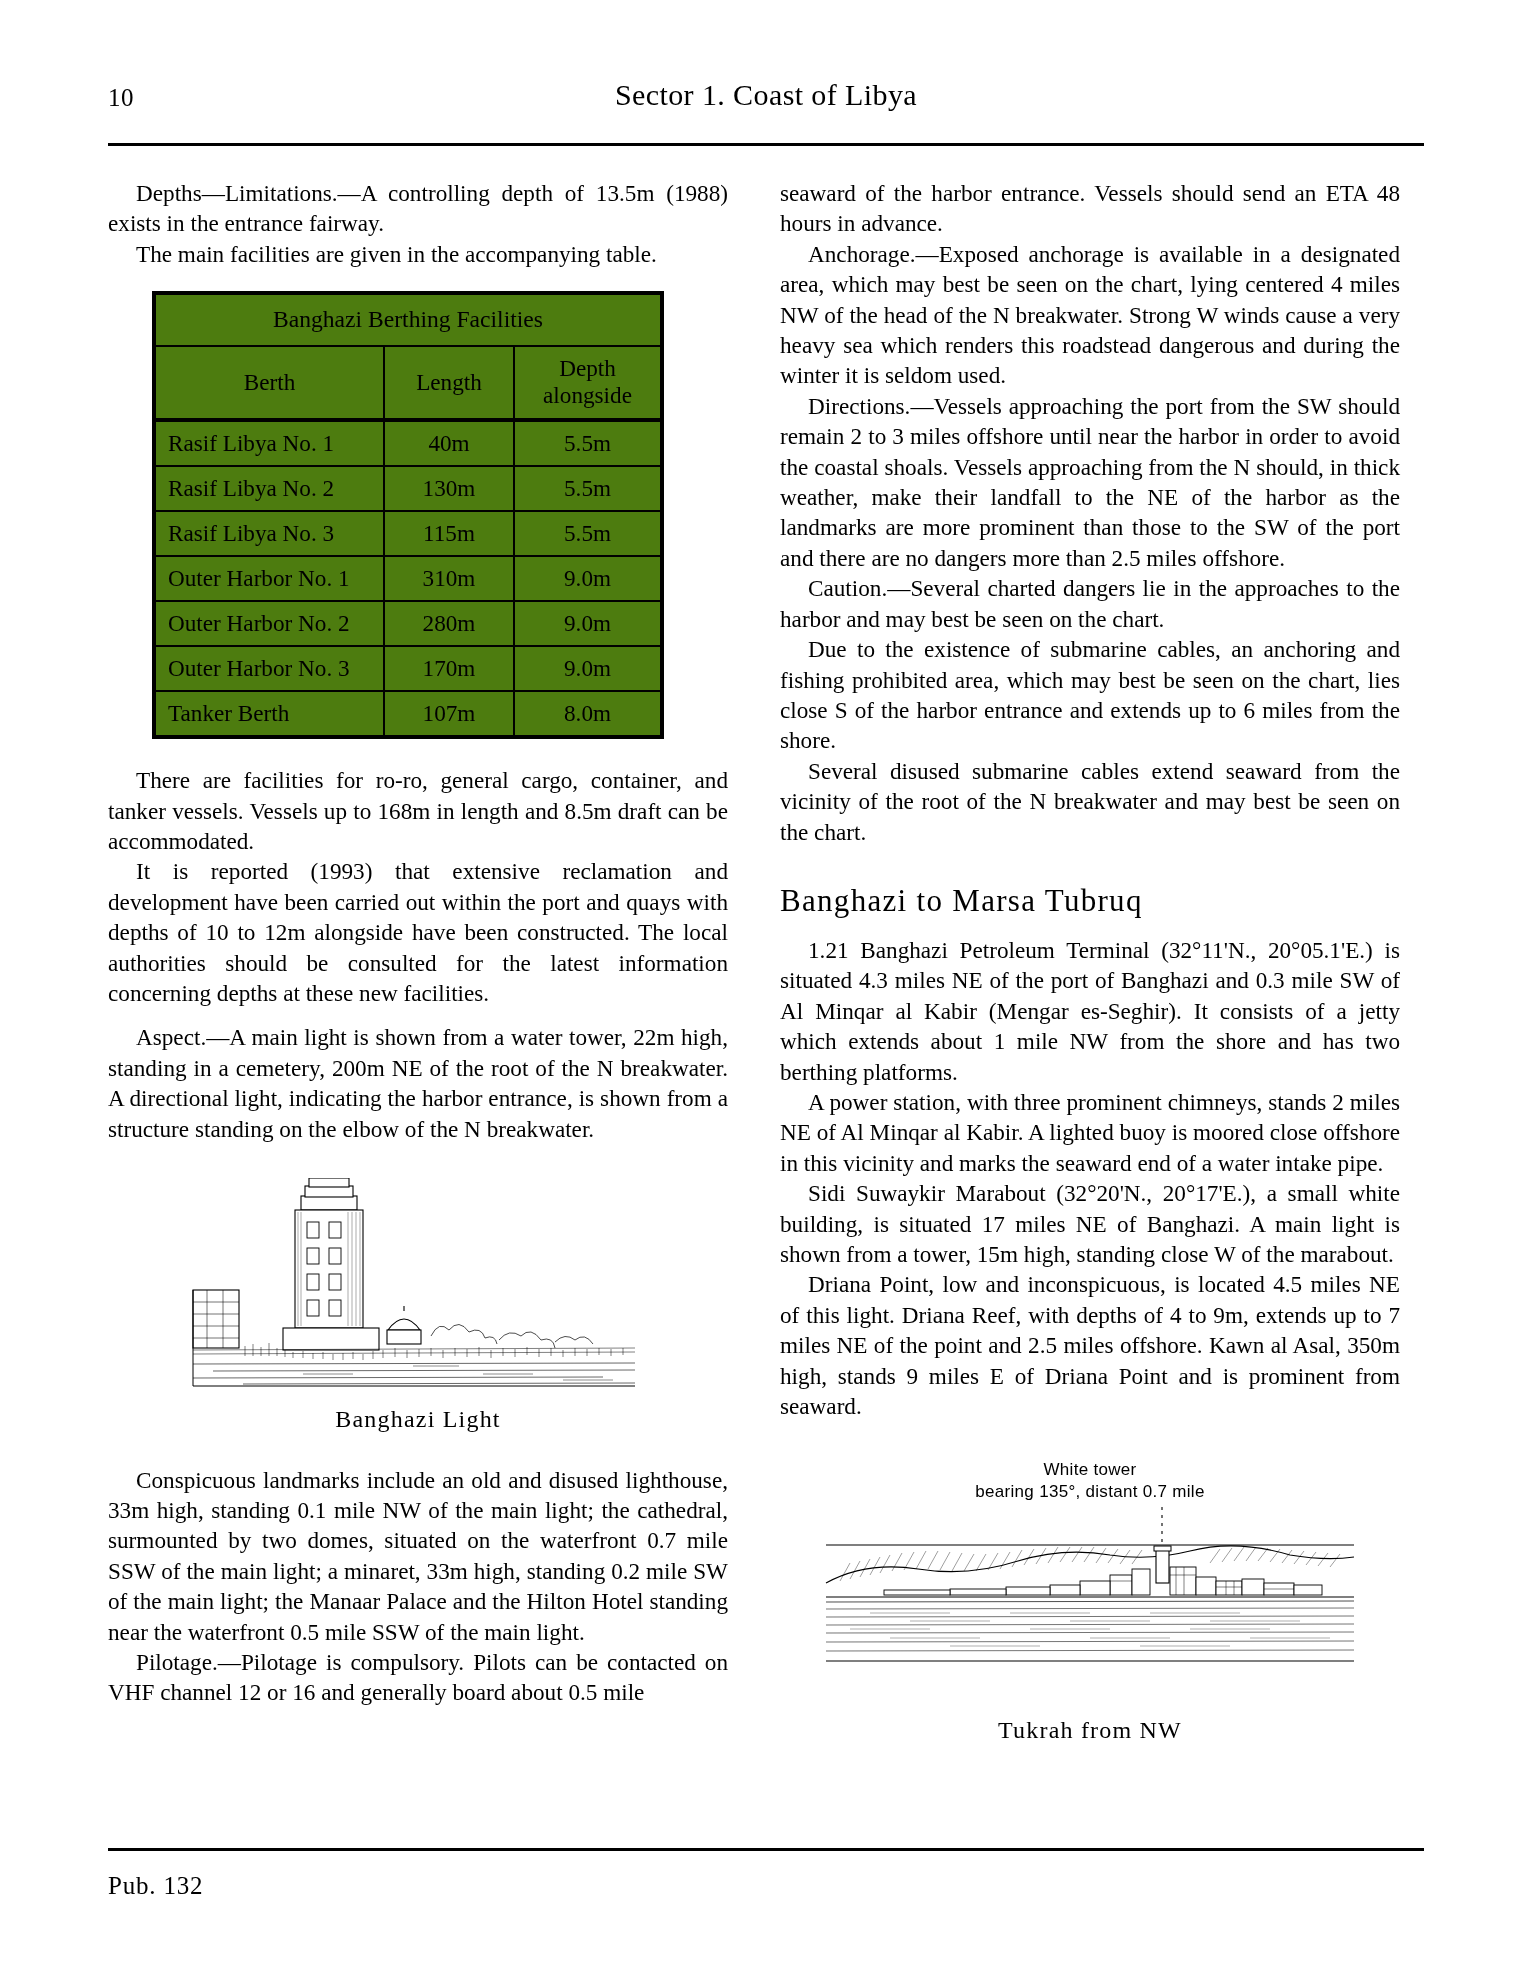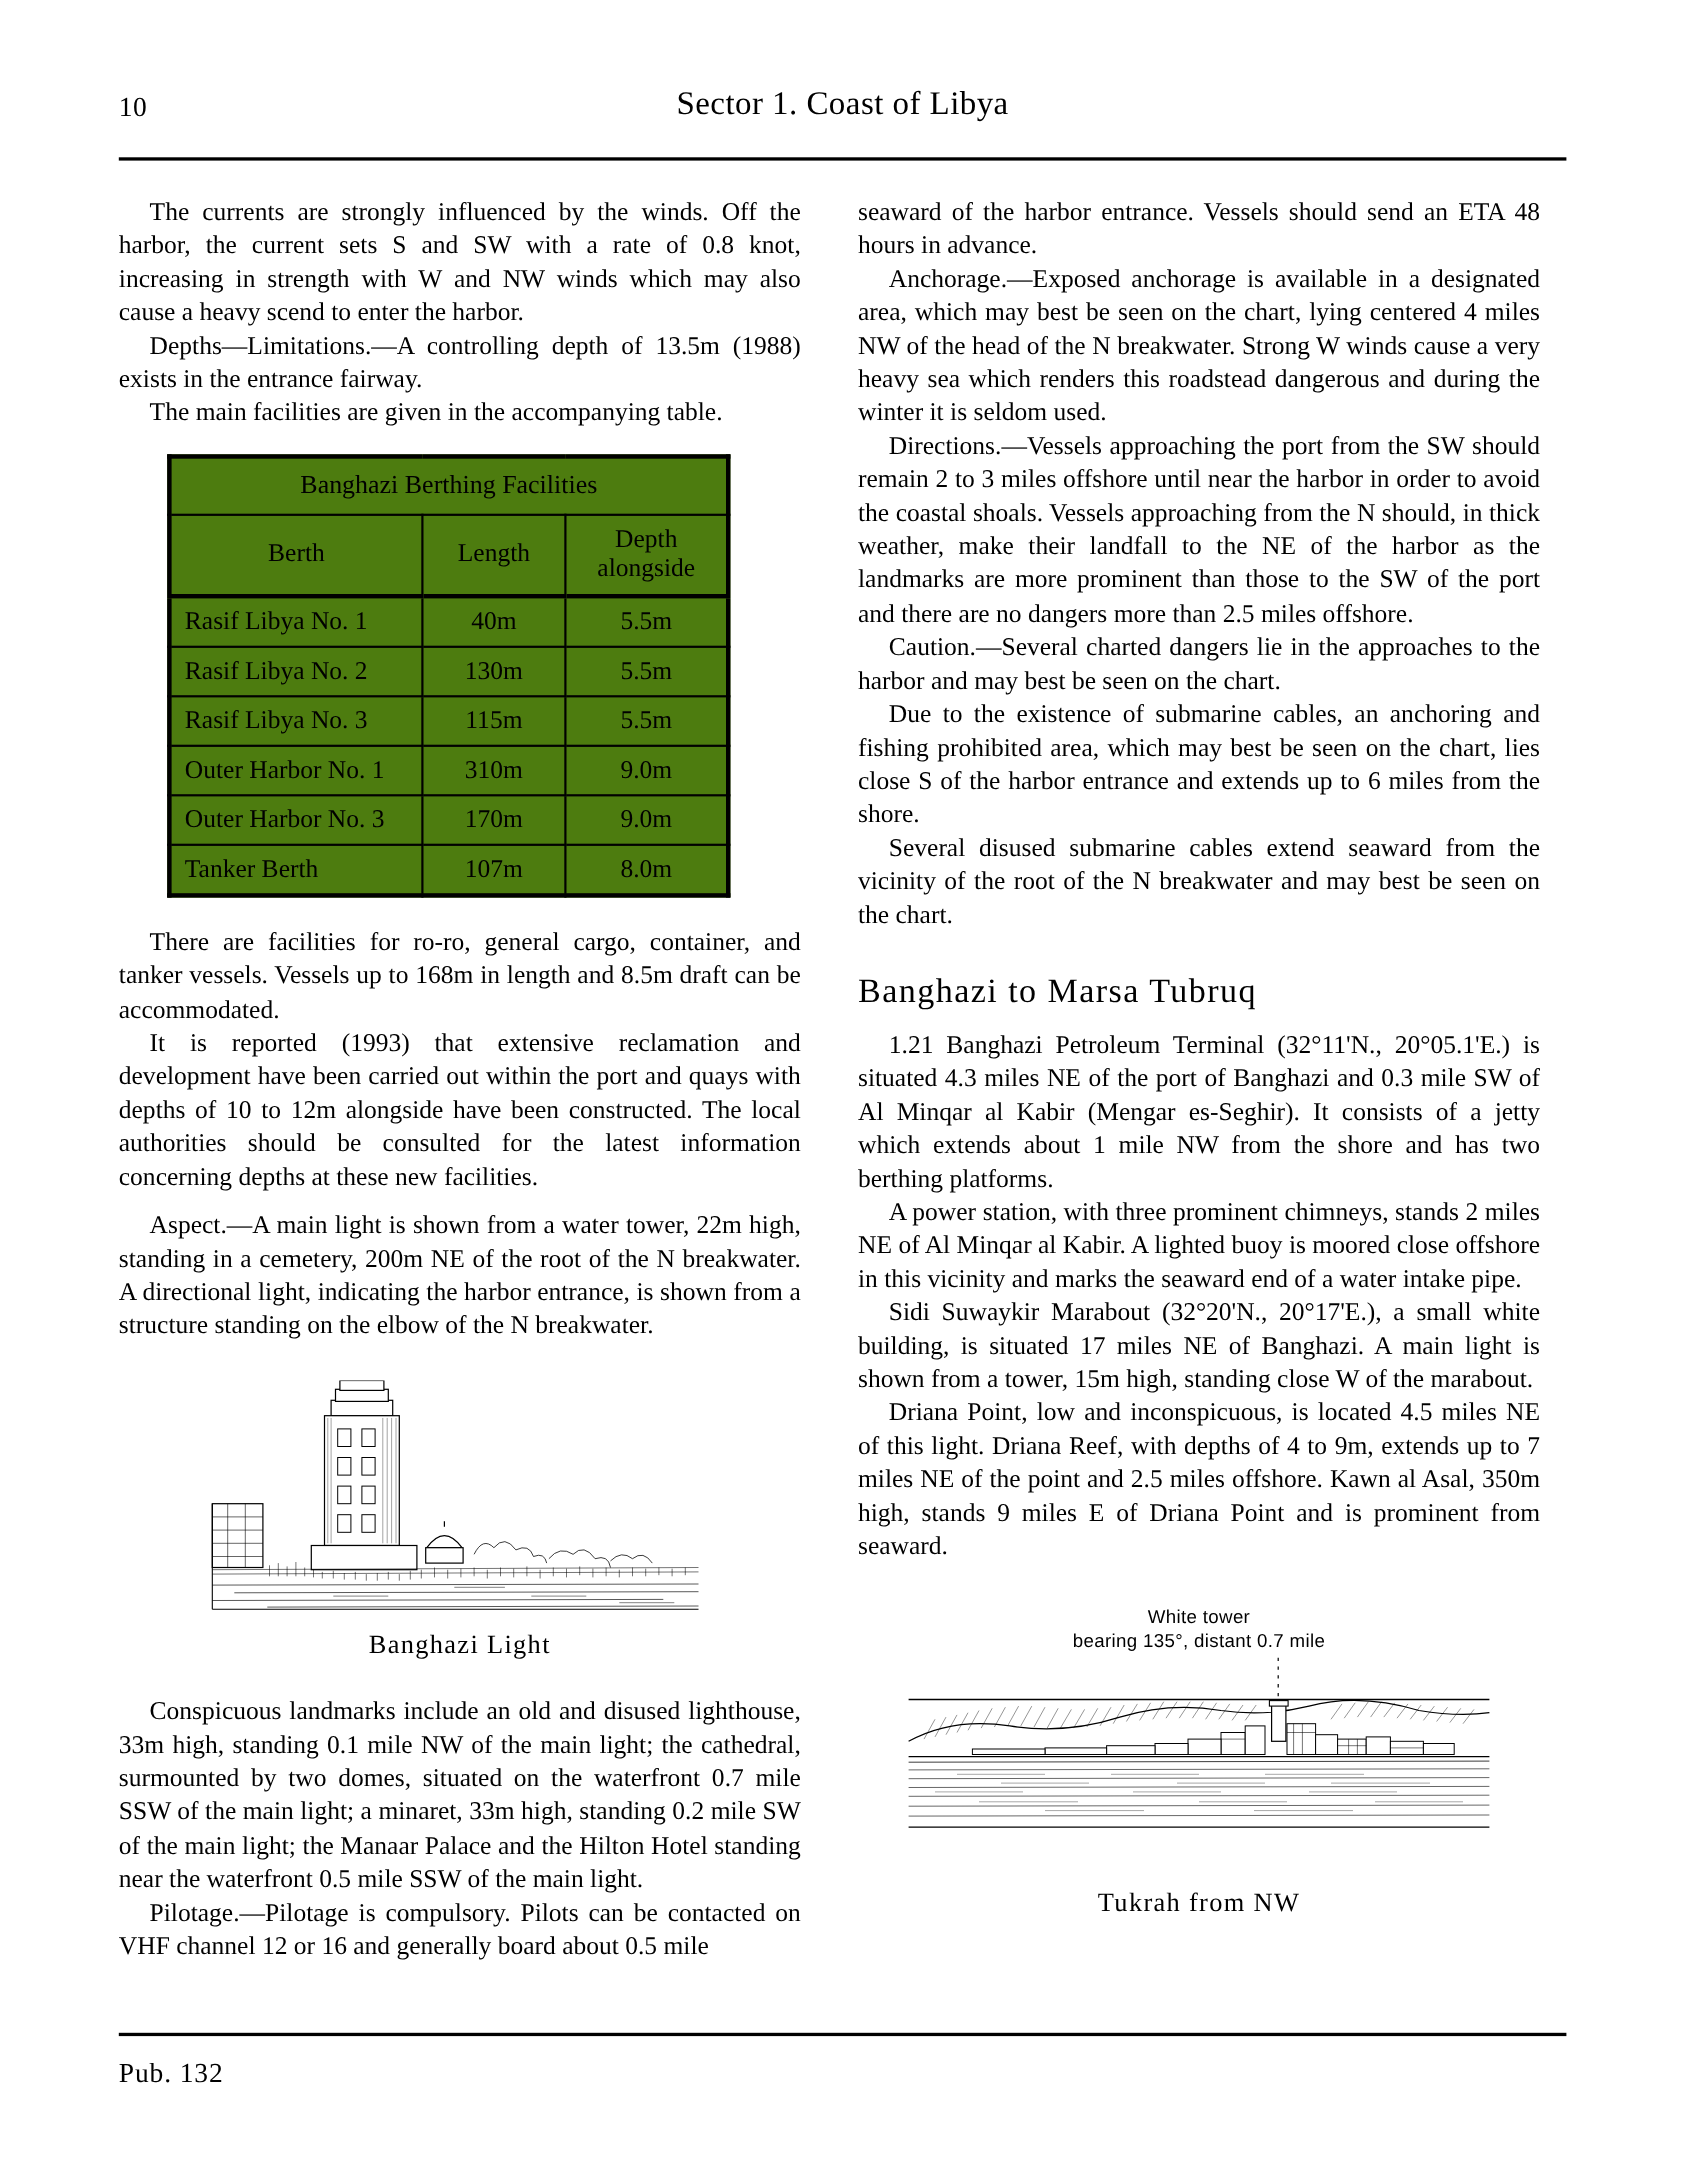--- a/index.html
+++ b/index.html
@@ -158,21 +158,20 @@
 <div class="page">
 
   <div class="header">
     <div class="header-pageno">10</div>
     <div class="header-title">Sector 1. Coast of Libya</div>
   </div>
   <div class="header-rule"></div>
 
   <div class="col col-left">
 
-    <p class="para">The currents are strongly influenced by the winds. Off the harbor, the current sets S and SW with a rate of 0.8 knot, increasing in strength with W and NW winds which may also cause a heavy scend to enter the harbor.</p>
     <p class="para">Depths—Limitations.—A controlling depth of 13.5m (1988) exists in the entrance fairway.</p>
     <p class="para">The main facilities are given in the accompanying table.</p>
 
     <div class="table-wrap">
       <table class="berth">
         <tbody>
             <tr>
           <td class="tcap" colspan="3">Banghazi Berthing Facilities</td>
         </tr>
         <tr>
@@ -194,20 +193,25 @@
           <td class="c-num">5.5m</td>
         </tr>
         <tr>
           <td class="c-berth">Rasif Libya No. 3</td>
           <td class="c-num">115m</td>
           <td class="c-num">5.5m</td>
         </tr>
         <tr>
           <td class="c-berth">Outer Harbor No. 1</td>
           <td class="c-num">310m</td>
+          <td class="c-num">9.0m</td>
+        </tr>
+        <tr>
+          <td class="c-berth">Outer Harbor No. 2</td>
+          <td class="c-num">280m</td>
           <td class="c-num">9.0m</td>
         </tr>
         <tr>
           <td class="c-berth">Outer Harbor No. 3</td>
           <td class="c-num">170m</td>
           <td class="c-num">9.0m</td>
         </tr>
         <tr>
           <td class="c-berth">Tanker Berth</td>
           <td class="c-num">107m</td>

